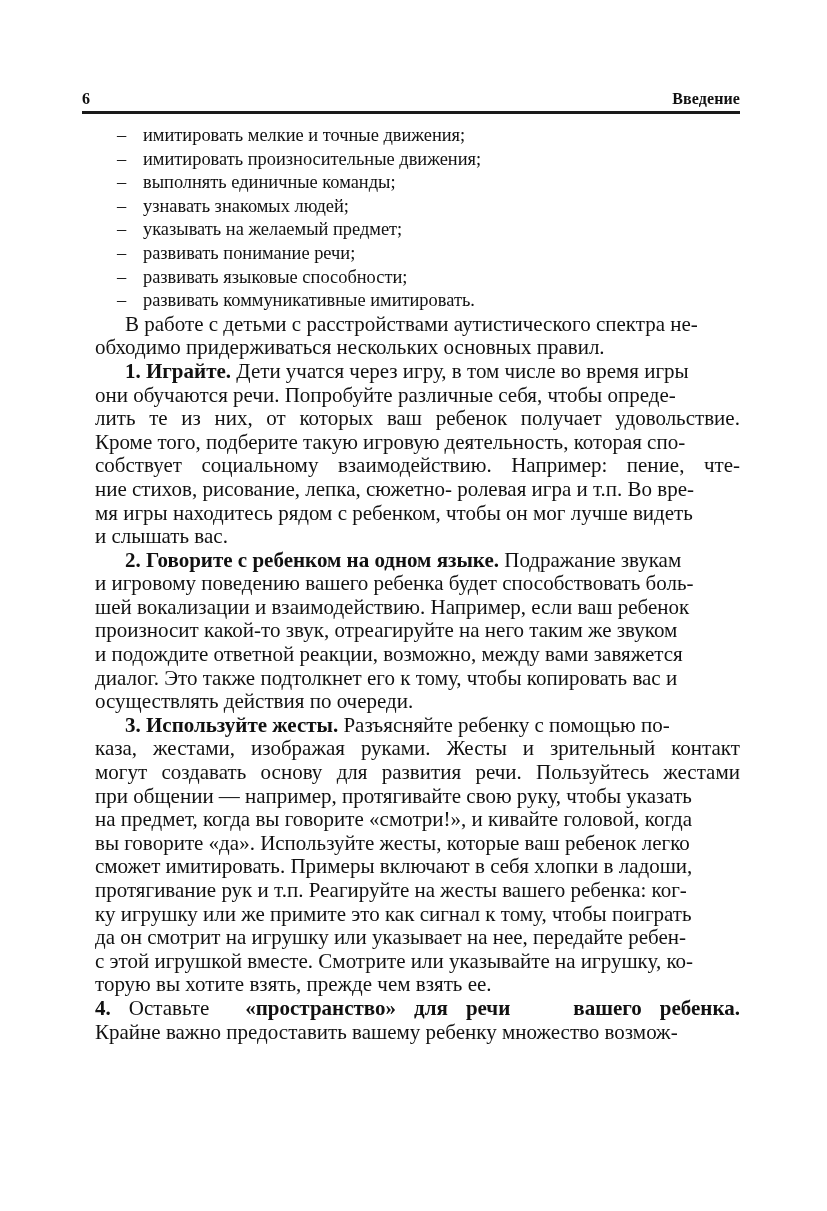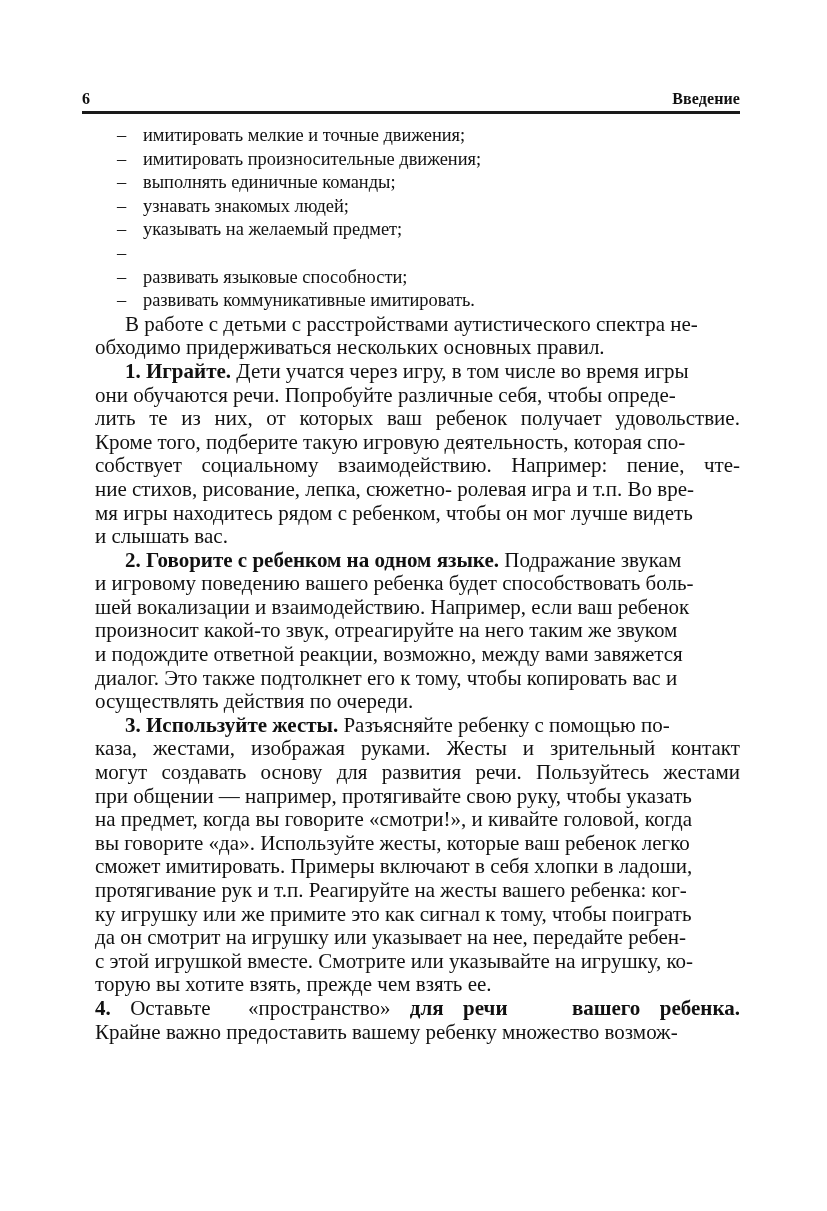--- a/index.html
+++ b/index.html
@@ -119,20 +119,21 @@
         <div class="bullet">
           <span class="dash">–</span>
           <span>узнавать знакомых людей;</span>
         </div>
         <div class="bullet">
           <span class="dash">–</span>
           <span>указывать на желаемый предмет;</span>
         </div>
         <div class="bullet">
           <span class="dash">–</span>
+          <span>развивать понимание речи;</span>
         </div>
         <div class="bullet">
           <span class="dash">–</span>
           <span>развивать языковые способности;</span>
         </div>
         <div class="bullet">
           <span class="dash">–</span>
           <span>развивать коммуникативные имитировать.</span>
         </div>
         <div class="line indent">В работе с детьми с расстройствами аутистического спектра не-</div>
@@ -196,21 +197,21 @@
         <div class="line">вы говорите «да». Используйте жесты, которые ваш ребенок легко</div>
         <div class="line">сможет имитировать. Примеры включают в себя хлопки в ладоши,</div>
         <div class="line">протягивание рук и т.п. Реагируйте на жесты вашего ребенка: ког-</div>
         <div class="line">ку игрушку или же примите это как сигнал к тому, чтобы поиграть</div>
         <div class="line">да он смотрит на игрушку или указывает на нее, передайте ребен-</div>
         <div class="line">с этой игрушкой вместе. Смотрите или указывайте на игрушку, ко-</div>
         <div class="line">торую вы хотите взять, прежде чем взять ее.</div>
         <div class="line just">
           <span style="font-weight: bold;">4.</span>
           <span style="font-weight: normal;">Оставьте</span>
-          <span style="font-weight: normal; margin-left: 18px;">«пространство»</span>
+          <span style="font-weight: bold; margin-left: 18px;">«пространство»</span>
           <span style="font-weight: bold;">для</span>
           <span style="font-weight: bold;">речи</span>
           <span style="font-weight: bold; margin-left: 45px;">вашего</span>
           <span style="font-weight: bold;">ребенка.</span>
         </div>
         <div class="line">Крайне важно предоставить вашему ребенку множество возмож-</div>
       </div>
   </div>
 
 </div>

